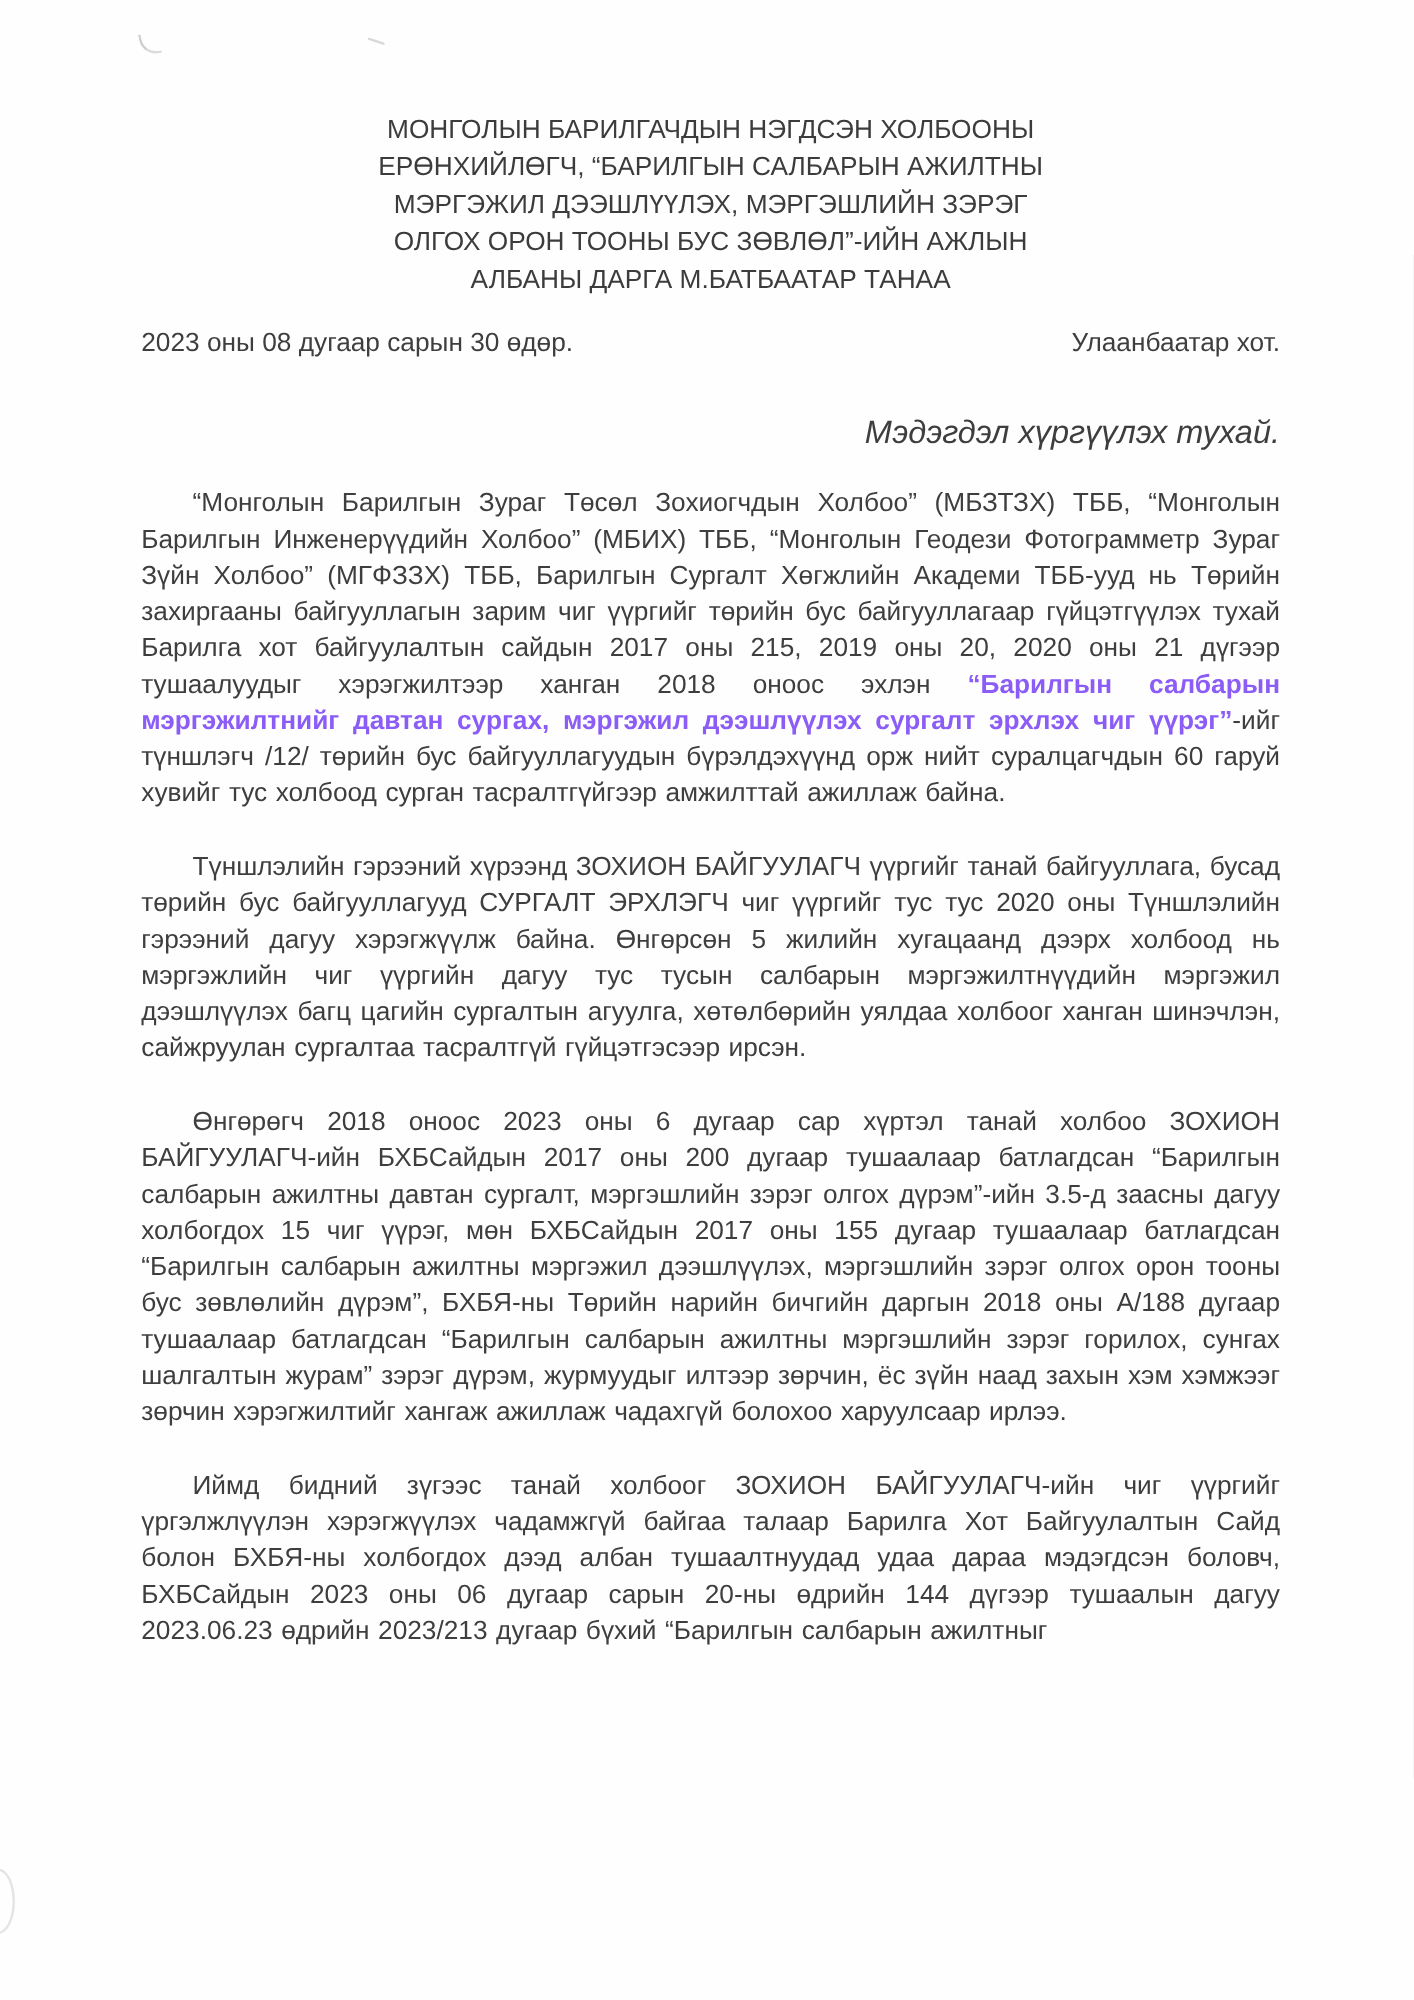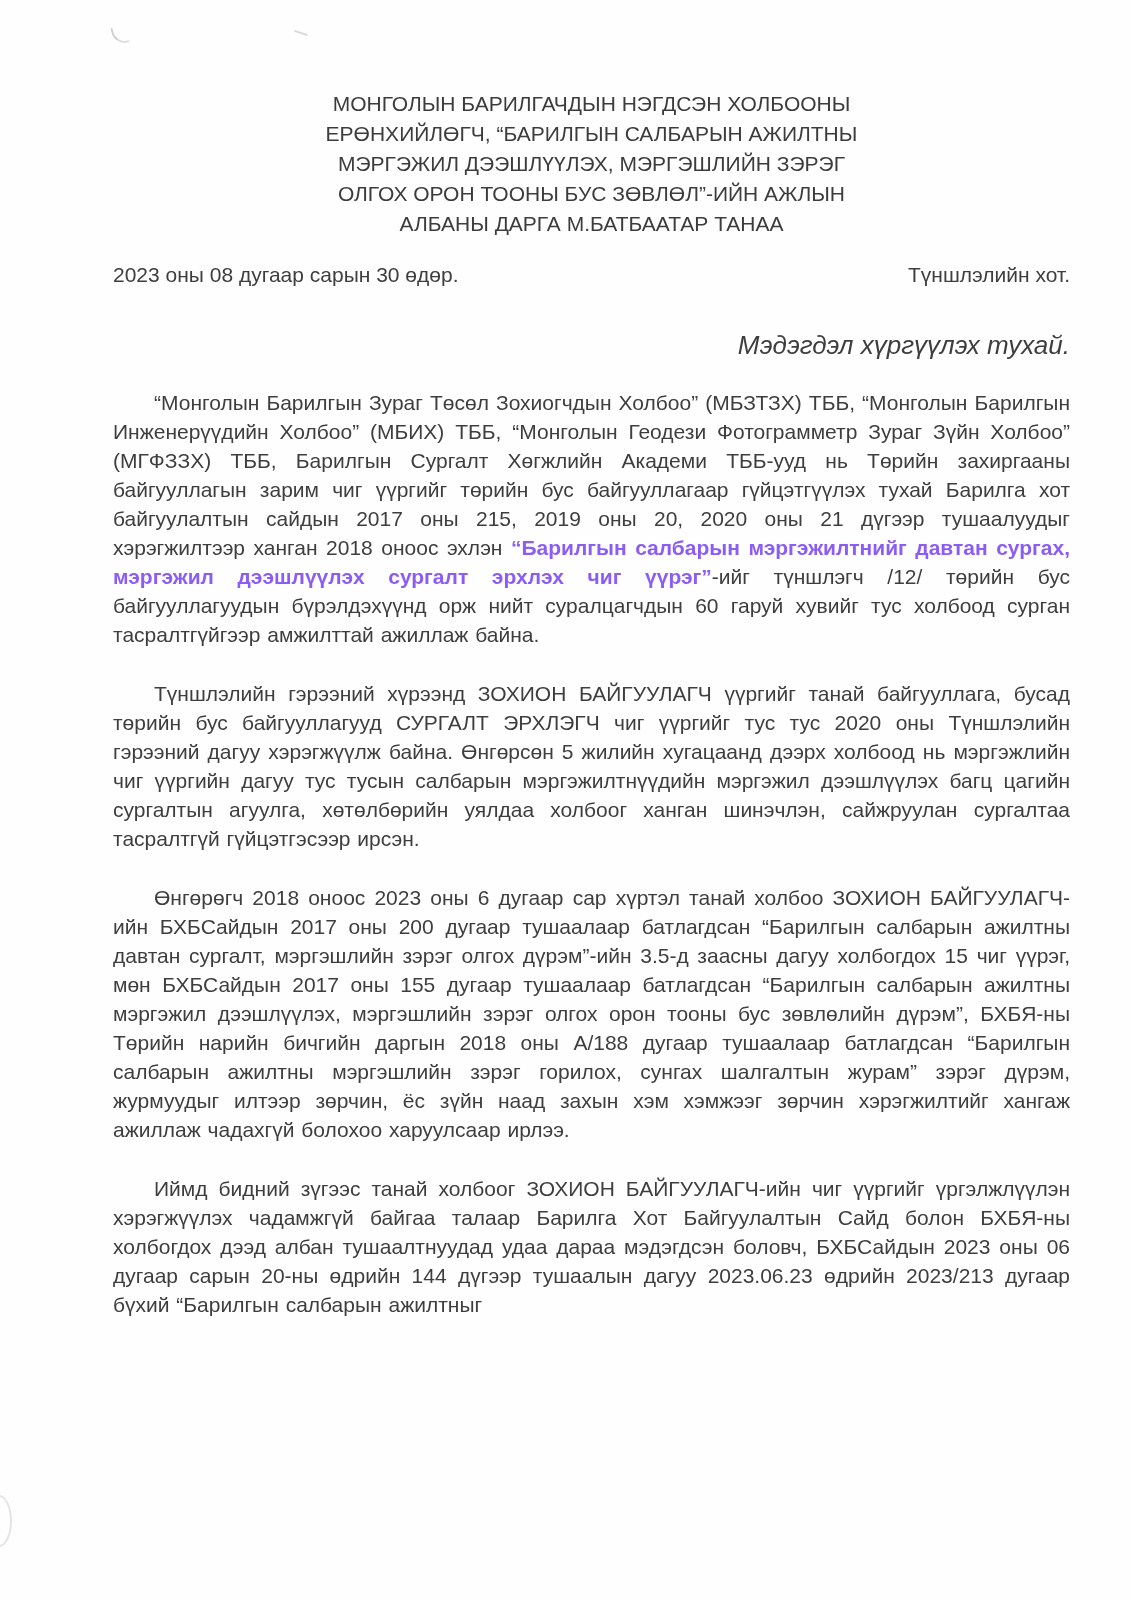--- a/index.html
+++ b/index.html
@@ -32,21 +32,21 @@
     border-radius: 2px;
   }
   .artifact-arc {
     left: -14px; top: 1495px; width: 26px; height: 52px;
     border: 2px solid rgba(150,150,150,0.25);
     border-radius: 50%;
   }
 
   .content {
     position: relative;
-    padding: 89px 61px 0 113px;
+    padding: 89px 107px 0 113px;
   }
 
   .doc-header {
     text-align: center;
     white-space: pre-line;
     font-size: 21px;
     line-height: 30px;
     color: #3c3c3c;
   }
 
@@ -91,21 +91,21 @@
   <div class="content">
 
     <div class="doc-header">МОНГОЛЫН БАРИЛГАЧДЫН НЭГДСЭН ХОЛБООНЫ
 ЕРӨНХИЙЛӨГЧ, “БАРИЛГЫН САЛБАРЫН АЖИЛТНЫ
 МЭРГЭЖИЛ ДЭЭШЛҮҮЛЭХ, МЭРГЭШЛИЙН ЗЭРЭГ
 ОЛГОХ ОРОН ТООНЫ БУС ЗӨВЛӨЛ”-ИЙН АЖЛЫН
 АЛБАНЫ ДАРГА М.БАТБААТАР ТАНАА</div>
 
     <div class="date-row">
       <span>2023 оны 08 дугаар сарын 30 өдөр.</span>
-      <span>Түншлэлийн хот.</span>
+      <span>Улаанбаатар хот.</span>
     </div>
 
     <div class="subject">Мэдэгдэл хүргүүлэх тухай.</div>
 
     <p class="para"><span>“Монголын Барилгын Зураг Төсөл Зохиогчдын Холбоо” (МБЗТЗХ) ТББ, “Монголын Барилгын Инженерүүдийн Холбоо” (МБИХ) ТББ, “Монголын Геодези Фотограмметр Зураг Зүйн Холбоо” (МГФЗЗХ) ТББ, Барилгын Сургалт Хөгжлийн Академи ТББ-ууд нь Төрийн захиргааны байгууллагын зарим чиг үүргийг төрийн бус байгууллагаар гүйцэтгүүлэх тухай Барилга хот байгуулалтын сайдын 2017 оны 215, 2019 оны 20, 2020 оны 21 дүгээр тушаалуудыг хэрэгжилтээр ханган 2018 оноос эхлэн </span><span class="bold">“Барилгын салбарын мэргэжилтнийг давтан сургах, мэргэжил дээшлүүлэх сургалт эрхлэх чиг үүрэг”</span><span>-ийг түншлэгч /12/ төрийн бус байгууллагуудын бүрэлдэхүүнд орж нийт суралцагчдын 60 гаруй хувийг тус холбоод сурган тасралтгүйгээр амжилттай ажиллаж байна.</span></p>
 
     <p class="para spaced">Түншлэлийн гэрээний хүрээнд ЗОХИОН БАЙГУУЛАГЧ үүргийг танай байгууллага, бусад төрийн бус байгууллагууд СУРГАЛТ ЭРХЛЭГЧ чиг үүргийг тус тус 2020 оны Түншлэлийн гэрээний дагуу хэрэгжүүлж байна. Өнгөрсөн 5 жилийн хугацаанд дээрх холбоод нь мэргэжлийн чиг үүргийн дагуу тус тусын салбарын мэргэжилтнүүдийн мэргэжил дээшлүүлэх багц цагийн сургалтын агуулга, хөтөлбөрийн уялдаа холбоог ханган шинэчлэн, сайжруулан сургалтаа тасралтгүй гүйцэтгэсээр ирсэн.</p>
 
     <p class="para spaced">Өнгөрөгч 2018 оноос 2023 оны 6 дугаар сар хүртэл танай холбоо ЗОХИОН БАЙГУУЛАГЧ-ийн БХБСайдын 2017 оны 200 дугаар тушаалаар батлагдсан “Барилгын салбарын ажилтны давтан сургалт, мэргэшлийн зэрэг олгох дүрэм”-ийн 3.5-д заасны дагуу холбогдох 15 чиг үүрэг, мөн БХБСайдын 2017 оны 155 дугаар тушаалаар батлагдсан “Барилгын салбарын ажилтны мэргэжил дээшлүүлэх, мэргэшлийн зэрэг олгох орон тооны бус зөвлөлийн дүрэм”, БХБЯ-ны Төрийн нарийн бичгийн даргын 2018 оны А/188 дугаар тушаалаар батлагдсан “Барилгын салбарын ажилтны мэргэшлийн зэрэг горилох, сунгах шалгалтын журам” зэрэг дүрэм, журмуудыг илтээр зөрчин, ёс зүйн наад захын хэм хэмжээг зөрчин хэрэгжилтийг хангаж ажиллаж чадахгүй болохоо харуулсаар ирлээ.</p>
 

